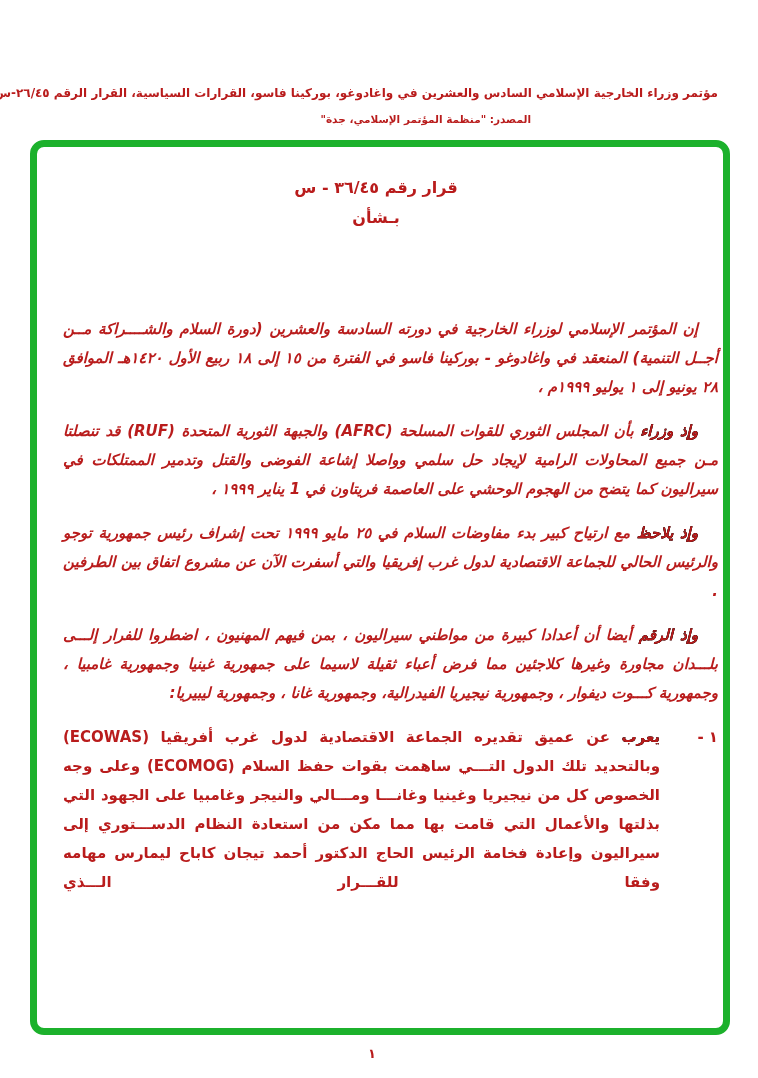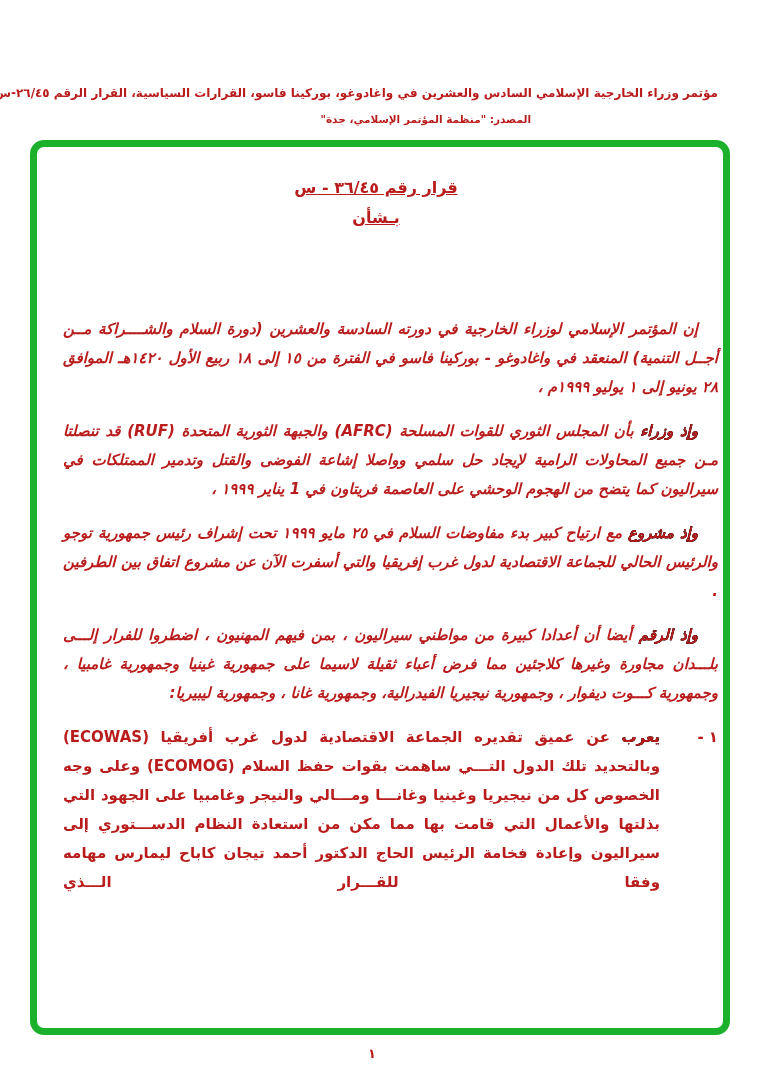--- a/index.html
+++ b/index.html
@@ -27,21 +27,21 @@
   
   .green-box{
     position:absolute;left:30px;top:140px;
     box-sizing:border-box;width:700px;height:895px;
     border:7px solid #1CB12C;border-radius:14px;
     background:#ffffff;
   }
   .title-block{
     position:absolute;top:26px;left:0;right:8px;
     text-align:center;font-weight:bold;
-    font-size:16px;line-height:30px;text-decoration:underline;
+    font-size:16px;line-height:30px;
   }
   .body-block{
     position:absolute;top:168px;right:5px;left:26px;
     font-size:15px;font-weight:bold;line-height:29px;
     text-align:justify;
   }
   .para{
     margin:0 0 15px 0;
     text-indent:20px;
     font-style:italic;
@@ -81,21 +81,21 @@
     </div>
 
     <div class="body-block">
 
       <p class="para"><b class="lead"></b><span>إن المؤتمر الإسلامي لوزراء الخارجية في دورته السادسة والعشرين (دورة السلام والشــــراكة مــن أجــل التنمية) المنعقد في واغادوغو - بوركينا فاسو في الفترة من ١٥ إلى ١٨ ربيع الأول ١٤٢٠هـ الموافق ٢٨ يونيو إلى ١ يوليو ١٩٩٩م ،</span></p>
 
 
       <p class="para"><b class="lead">وإذ وزراء</b><span> بأن المجلس الثوري للقوات المسلحة (AFRC) والجبهة الثورية المتحدة (RUF) قد تنصلتا مـن جميع المحاولات الرامية لإيجاد حل سلمي وواصلا إشاعة الفوضى والقتل وتدمير الممتلكات في سيراليون كما يتضح من الهجوم الوحشي على العاصمة فريتاون في 1 يناير ١٩٩٩ ،</span></p>
 
 
-      <p class="para"><b class="lead">وإذ مشروع</b><span> مع ارتياح كبير بدء مفاوضات السلام في ٢٥ مايو ١٩٩٩ تحت إشراف  رئيس جمهورية توجو والرئيس الحالي للجماعة الاقتصادية  لدول غرب إفريقيا والتي أسفرت الآن عن مشروع اتفاق بين الطرفين .</span></p>
+      <p class="para"><b class="lead">وإذ يلاحظ</b><span> مع ارتياح كبير بدء مفاوضات السلام في ٢٥ مايو ١٩٩٩ تحت إشراف  رئيس جمهورية توجو والرئيس الحالي للجماعة الاقتصادية  لدول غرب إفريقيا والتي أسفرت الآن عن مشروع اتفاق بين الطرفين .</span></p>
 
       <p class="para"><b class="lead">وإذ الرقم</b><span> أيضا أن أعدادا كبيرة من مواطني سيراليون ، بمن فيهم المهنيون ، اضطروا للفرار إلـــى بلـــدان مجاورة وغيرها كلاجئين مما فرض أعباء ثقيلة لاسيما على جمهورية غينيا وجمهورية غامبيا ، وجمهورية كـــوت ديفوار ، وجمهورية نيجيريا الفيدرالية، وجمهورية غانا ، وجمهورية ليبيريا:</span></p>
 
       <div class="item">
         <span class="item-num">١ -</span>
         <p class="item-text"><b class="lead">يعرب</b><span> عن عميق تقديره الجماعة الاقتصادية لدول غرب أفريقيا (ECOWAS) وبالتحديد تلك الدول التـــي ساهمت بقوات حفظ السلام (ECOMOG) وعلى وجه الخصوص كل من نيجيريا وغينيا وغانـــا ومـــالي والنيجر وغامبيا على الجهود التي بذلتها والأعمال التي قامت بها مما مكن من استعادة النظام الدســـتوري إلى سيراليون وإعادة فخامة الرئيس الحاج الدكتور أحمد تيجان كاباح ليمارس مهامه وفقا للقـــرار الـــذي</span></p>
       </div>
 
     </div>
   </div>

